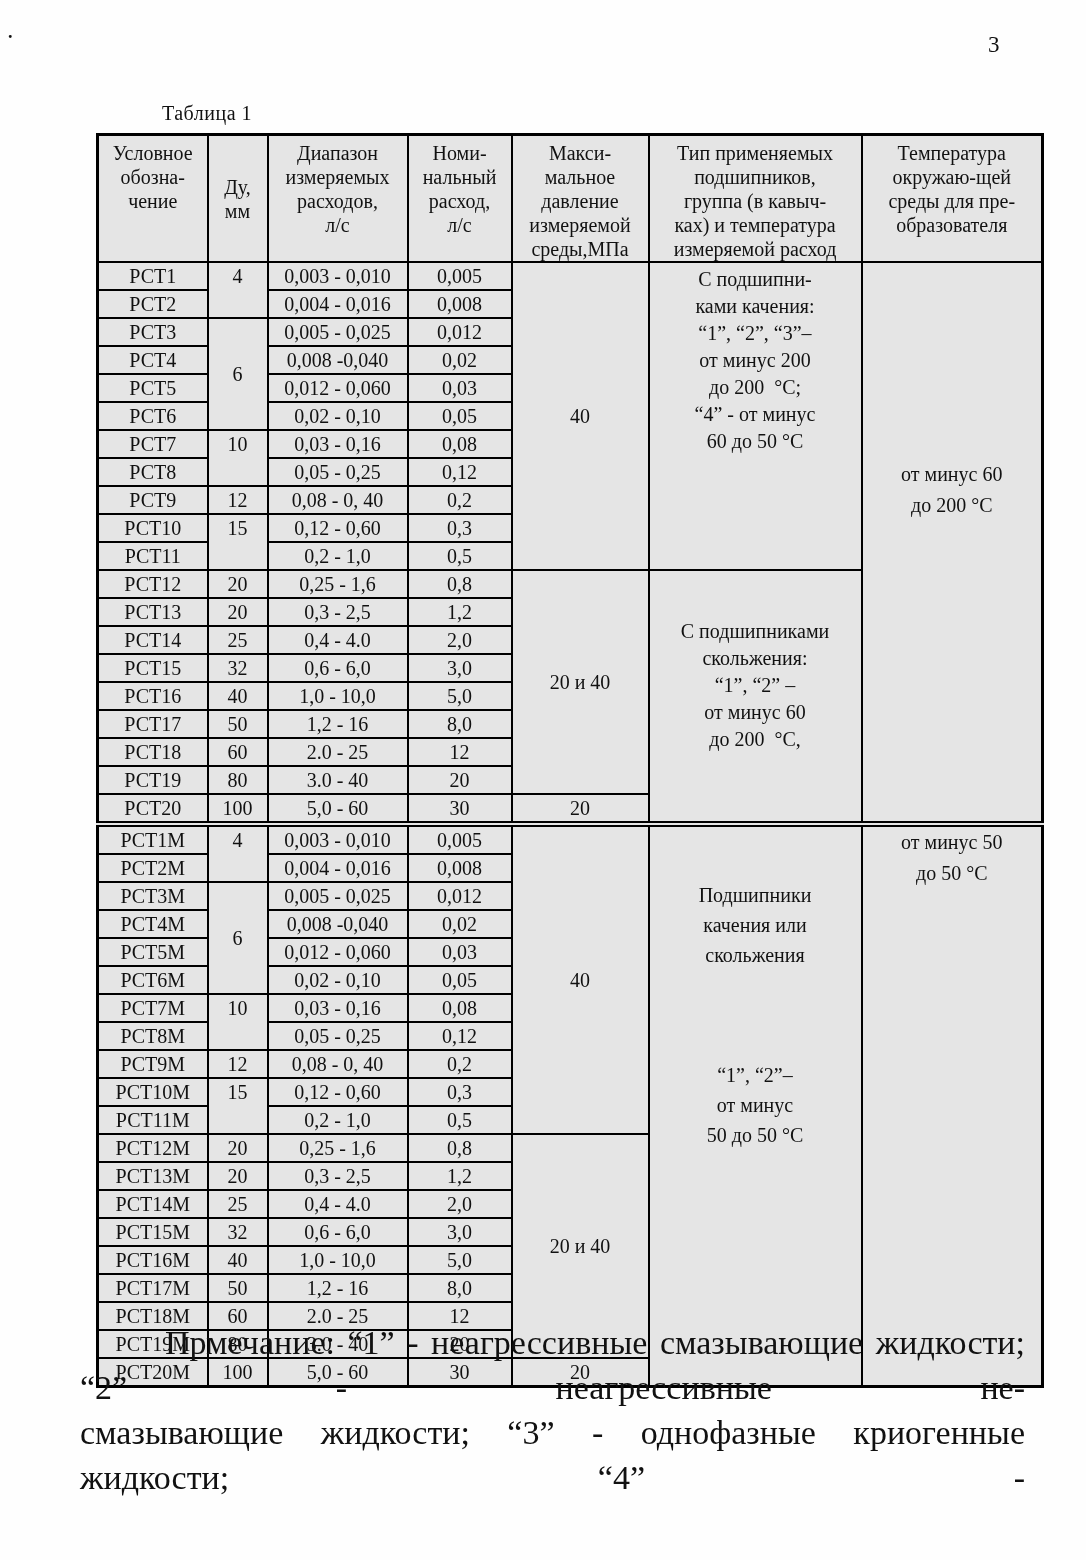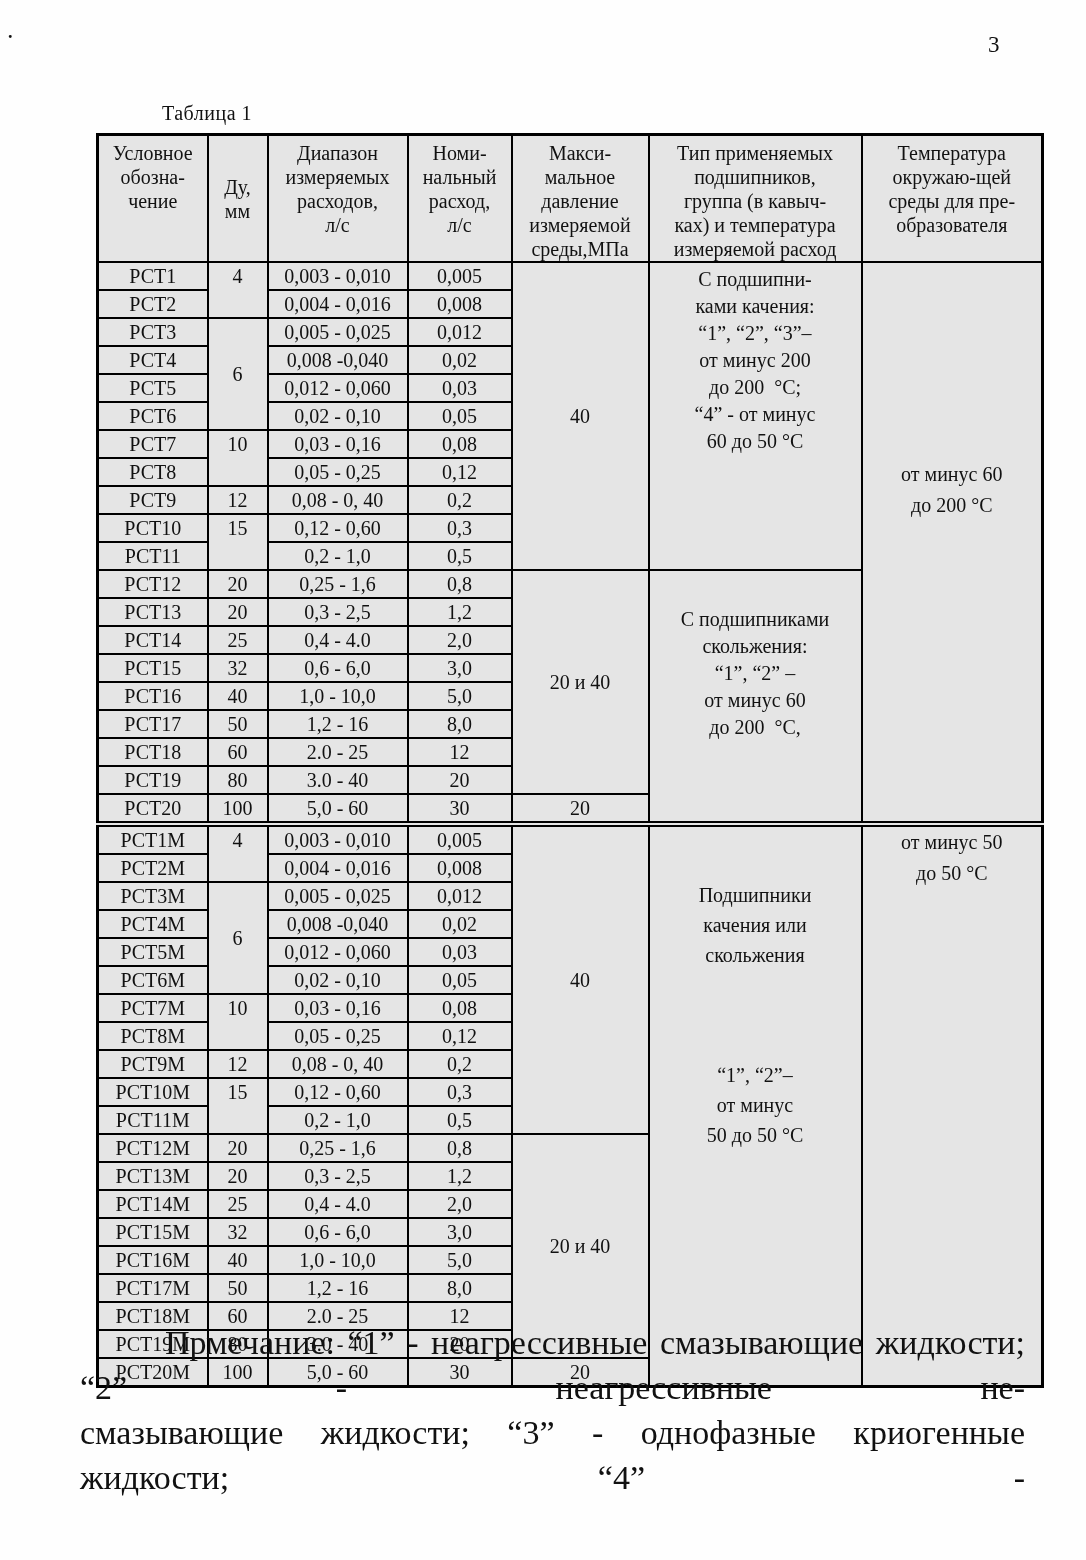--- a/index.html
+++ b/index.html
@@ -45,21 +45,21 @@
     font-weight:normal;
     vertical-align:top;
     line-height:24px;
     padding-top:5px;
   }
   th.vam{vertical-align:middle;padding-top:0;}
   tbody td{height:26px;line-height:22px;vertical-align:middle;}
   td.va-top{vertical-align:top;padding-top:2px;}
   td.bear{vertical-align:top;line-height:27px;}
   td.bear1{padding-top:3px;border-radius:27px;}
-  td.bear2{padding-top:35px;}
+  td.bear2{padding-top:47px;}
   td.bearM{padding-top:53px;line-height:30px;}
   td.temp{vertical-align:top;line-height:31px;}
   td.temp1{padding-top:196px;}
   td.tempM{}
   tr.section-start td{border-top:6px double #000;}
   .note{
     position:absolute;left:80px;top:1320px;width:945px;
     font-size:34px;line-height:45px;
   }
   .note div{text-align:left;}

